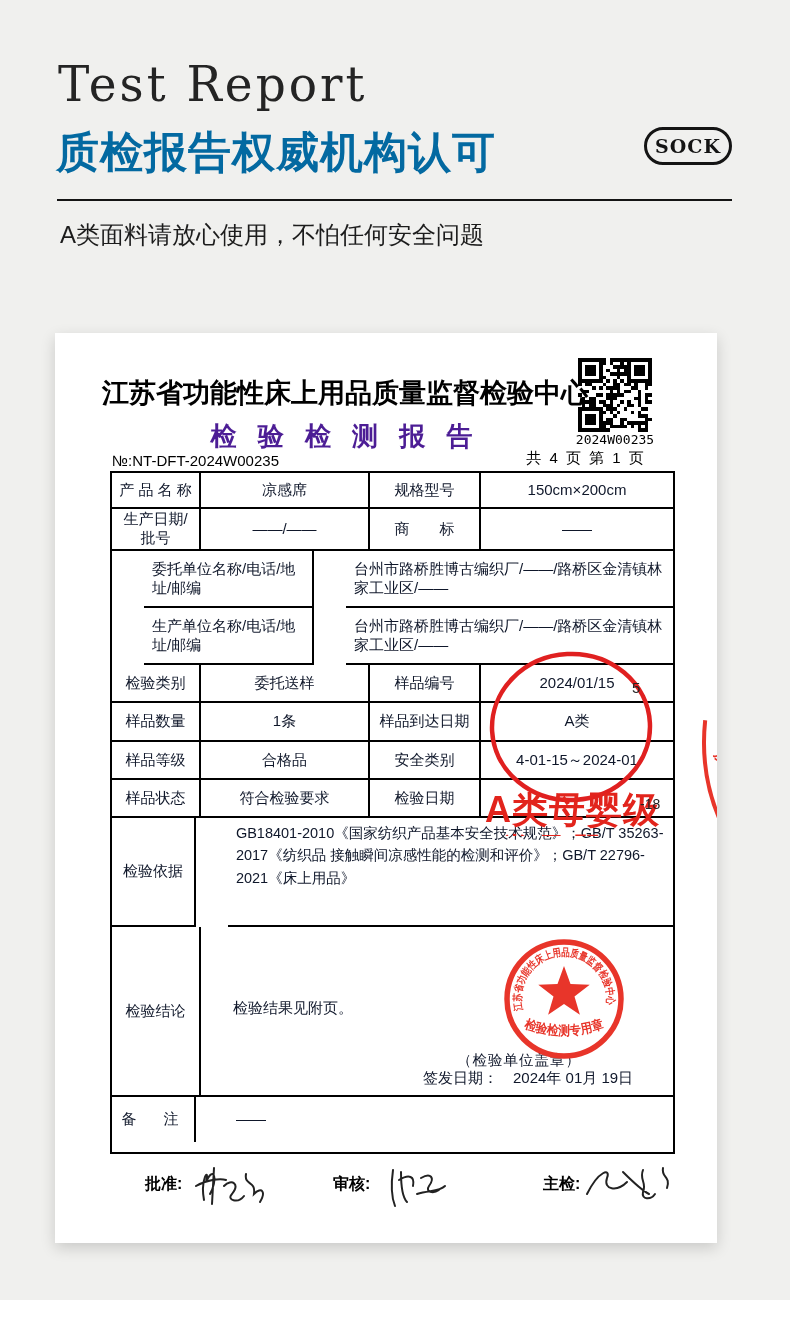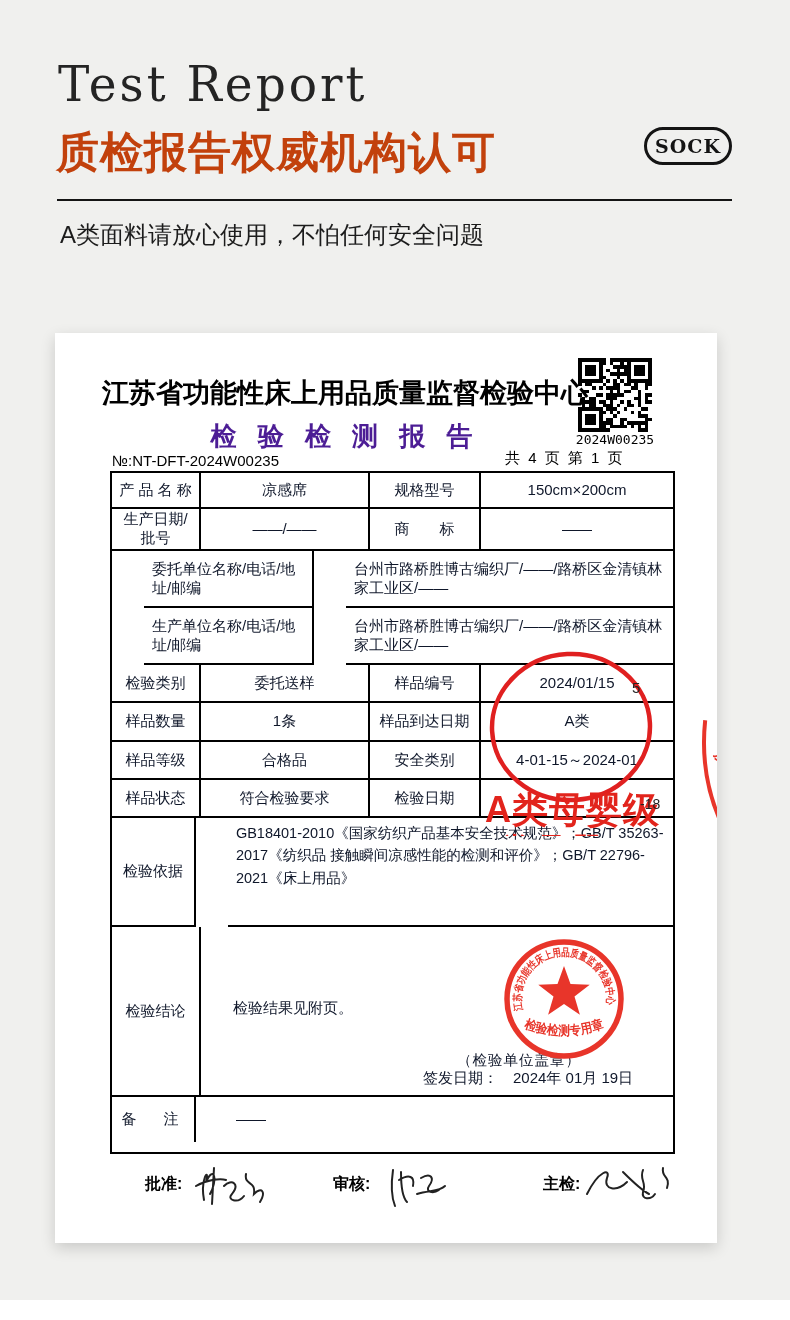--- a/index.html
+++ b/index.html
@@ -3,39 +3,39 @@
 <meta charset="utf-8">
 <style>
   html,body{margin:0;padding:0;background:#ffffff;}
   body{width:790px;height:1320px;position:relative;overflow:hidden;
        font-family:"Liberation Sans",sans-serif;color:#111;}
   .bg{position:absolute;left:0;top:0;width:790px;height:1300px;background:#f0f0ee;}
   
   .title-en{position:absolute;left:58px;top:56px;font-family:"DejaVu Serif",serif;
             font-size:47px;font-weight:400;letter-spacing:3px;color:#242424;transform:scaleY(1.04);}
   .title-cn{position:absolute;left:56px;top:124px;font-size:43px;font-weight:800;
-            color:#c2410c;letter-spacing:1px;}
+            color:#0369a1;letter-spacing:1px;}
   .badge{position:absolute;left:644px;top:127px;width:88px;height:38px;border:3px solid #141414;
          border-radius:20px;display:flex;align-items:center;justify-content:center;
          font-family:"DejaVu Serif",serif;font-weight:700;font-size:19px;letter-spacing:1px;
          box-sizing:border-box;color:#141414;background:transparent;}
   .divider{position:absolute;left:57px;top:199px;width:675px;height:2px;background:#141414;}
   .subtitle{position:absolute;left:60px;top:219px;font-size:24px;color:#1c1c1c;}
   
   .card{position:absolute;left:55px;top:333px;width:662px;height:910px;background:#fff;
         box-shadow:0 5px 14px rgba(0,0,0,.16);overflow:hidden;}
   .center-name{position:absolute;left:40px;top:42px;width:500px;text-align:center;
                font-size:27px;font-weight:700;color:#000;}
   .doc-title{position:absolute;left:40px;top:86px;width:500px;text-align:center;
              font-size:26px;font-weight:700;letter-spacing:7px;color:#4c1d95;}
   .qr{position:absolute;left:523px;top:25px;width:74px;height:74px;}
   .qr-label{position:absolute;left:512px;top:99px;width:96px;text-align:center;
             font-size:13px;font-family:"DejaVu Sans Mono",monospace;color:#000;}
   .report-no{position:absolute;left:57px;top:119px;font-size:15px;color:#000;}
-  .page-info{position:absolute;left:450px;top:116px;width:162px;text-align:left;
+  .page-info{position:absolute;left:450px;top:116px;width:162px;text-align:center;
              font-size:15px;letter-spacing:2px;color:#000;}
   
   .tbl{position:absolute;left:55px;top:138px;width:565px;height:683px;border:2px solid #000;
        box-sizing:border-box;display:flex;flex-direction:column;background:#fff;}
   .trow{display:flex;flex:0 0 auto;}
   .cell{box-sizing:border-box;border-right:2px solid #000;border-bottom:2px solid #000;
         display:flex;align-items:center;justify-content:center;font-size:15px;color:#0f172a;
         text-align:center;position:relative;line-height:1.25;}
   .cell:last-child{border-right:none;}
   .trow:last-child .cell{border-bottom:none;}

